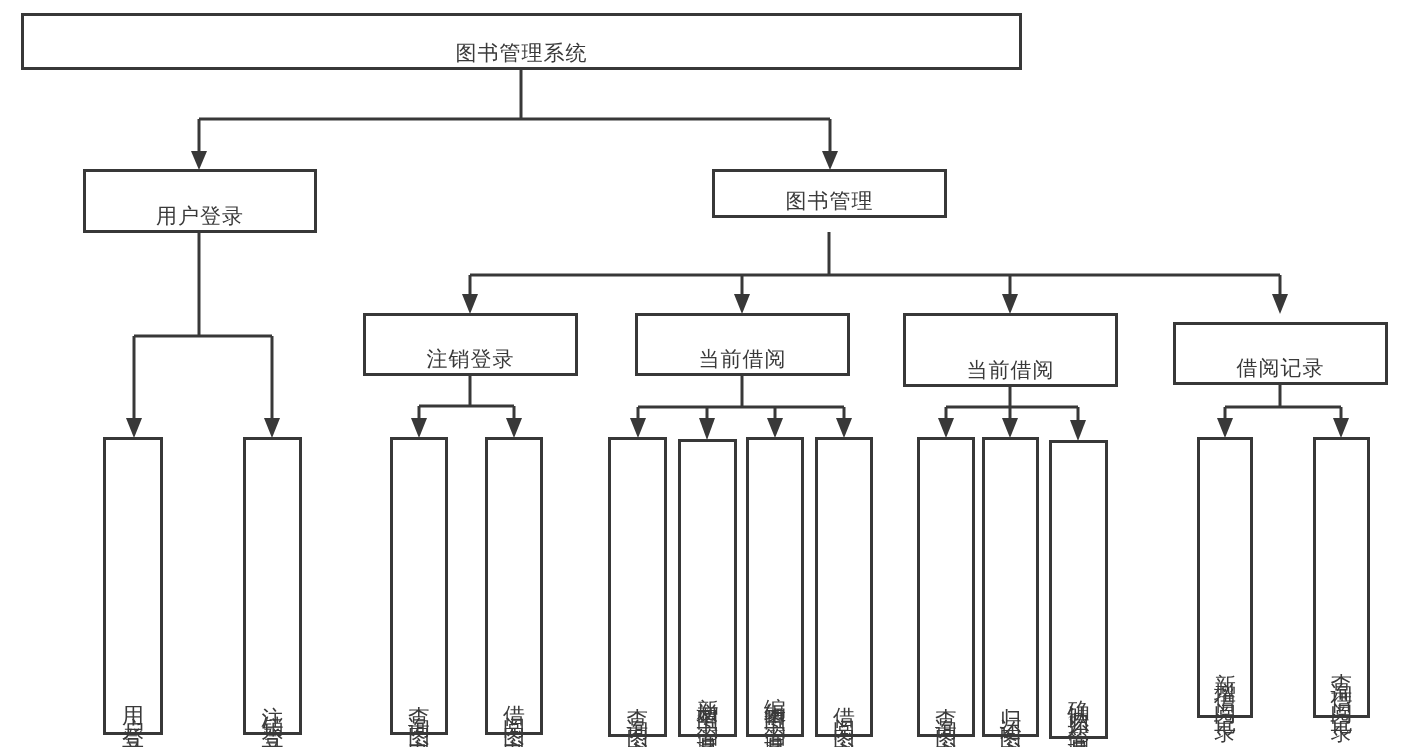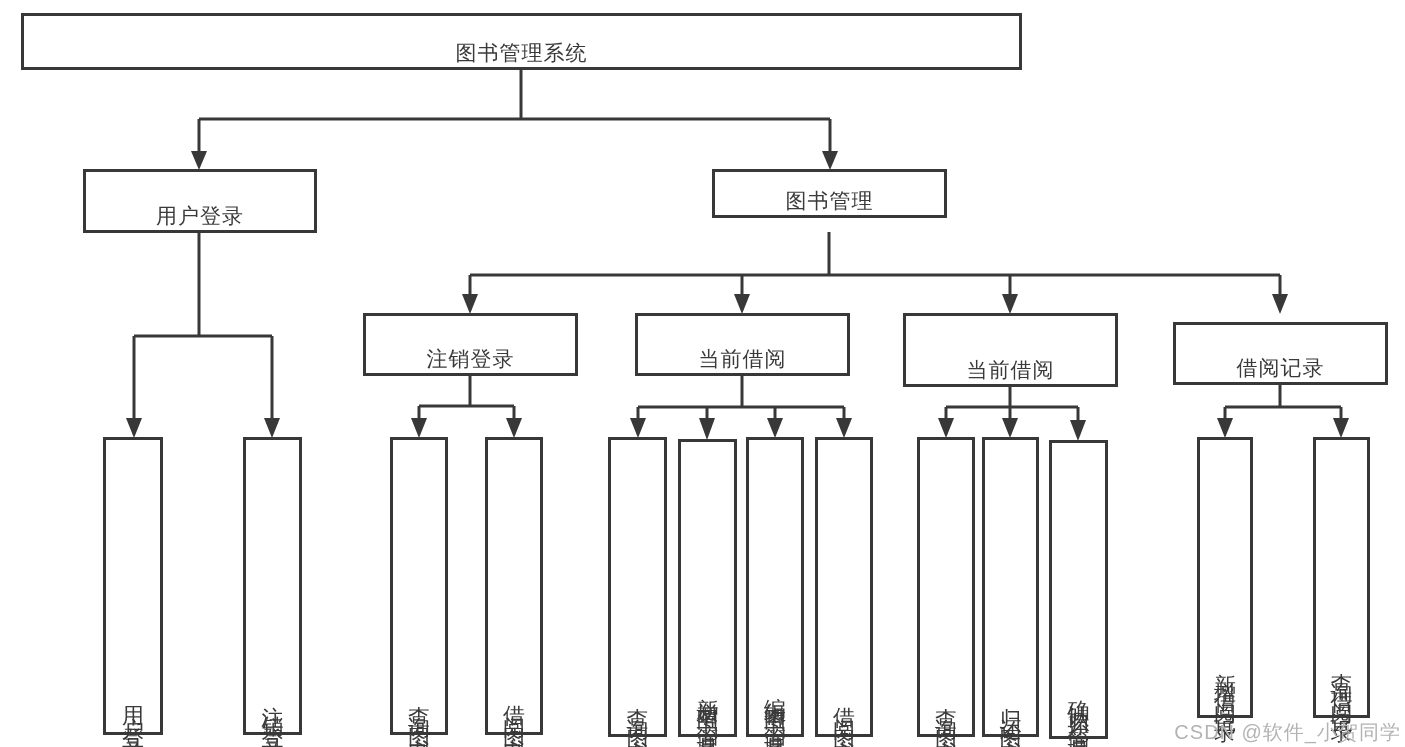--- a/index.html
+++ b/index.html
@@ -174,15 +174,14 @@
     <span class="v-label">确认归还（管理员）</span>
   </div>
 
   <div class="node leaf med" style="left:1197px; top:437px; width:56px; height:281px;">
     <span class="v-label">新增借阅记录</span>
   </div>
   <div class="node leaf med" style="left:1313px; top:437px; width:57px; height:281px;">
     <span class="v-label">查询借阅记录</span>
   </div>
 
-  <div class="watermark">CSDN @软件_小贺同学</div>
 
 </div>
 
 </body></html>

